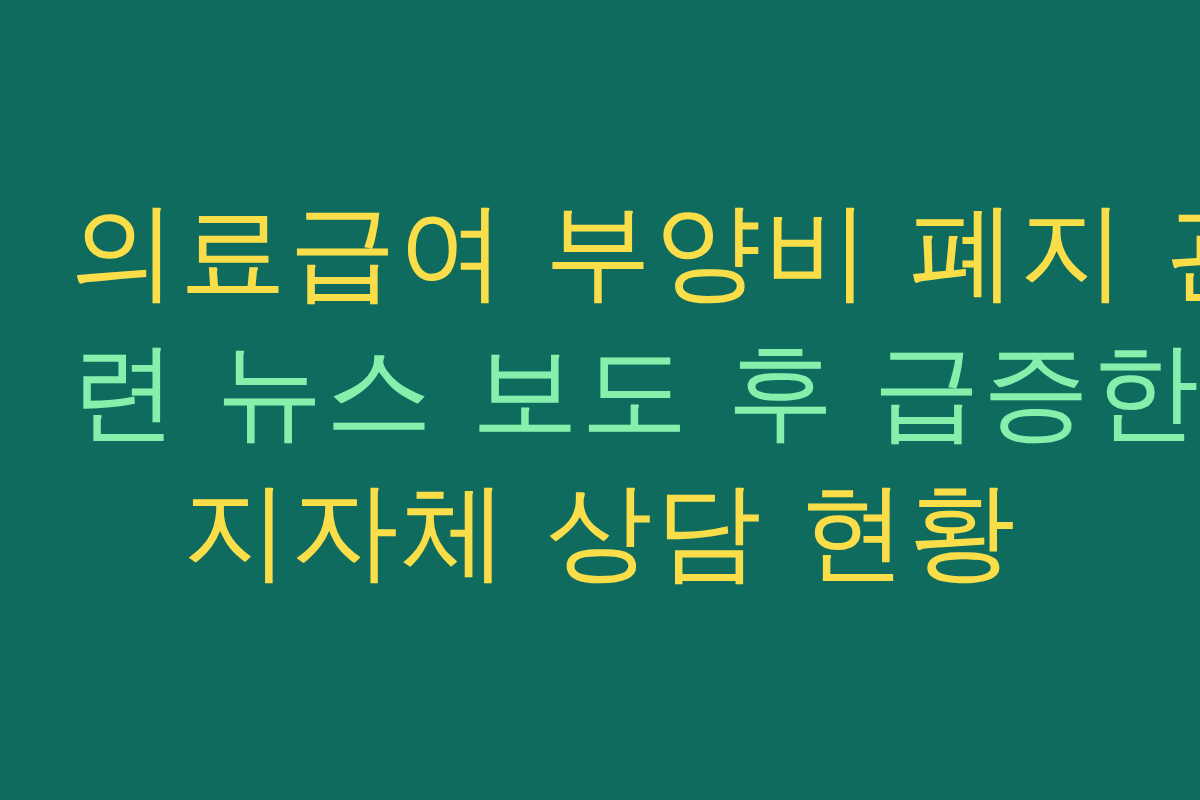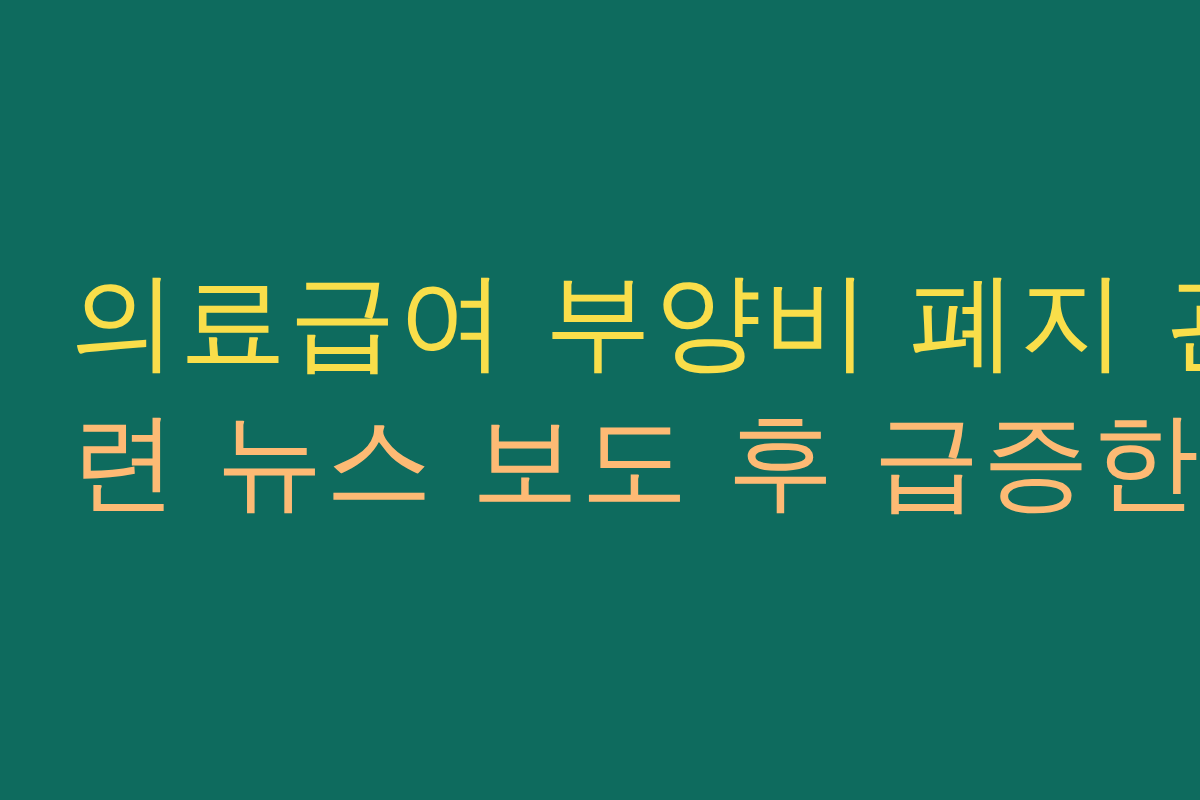--- a/index.html
+++ b/index.html
@@ -59,18 +59,19 @@
 </style>
 </head>
 <body>
 
 <div id="title-card" style="background: rgb(14, 107, 94);">
 
   <div id="headline-block">
 
     <span class="headline-line full" style="color: rgb(249, 222, 74);">의료급여 부양비 폐지 관</span>
 
-    <span class="headline-line full" style="color: #fdba74;">련 뉴스 보도 후 급증한</span>
+    <span class="headline-line full" style="color: #86efac;">련 뉴스 보도 후 급증한</span>
 
+    <span class="headline-line last" style="color: rgb(249, 222, 74);">지자체 상담 현황</span>
 
   </div>
 
 </div>
 
 </body></html>

